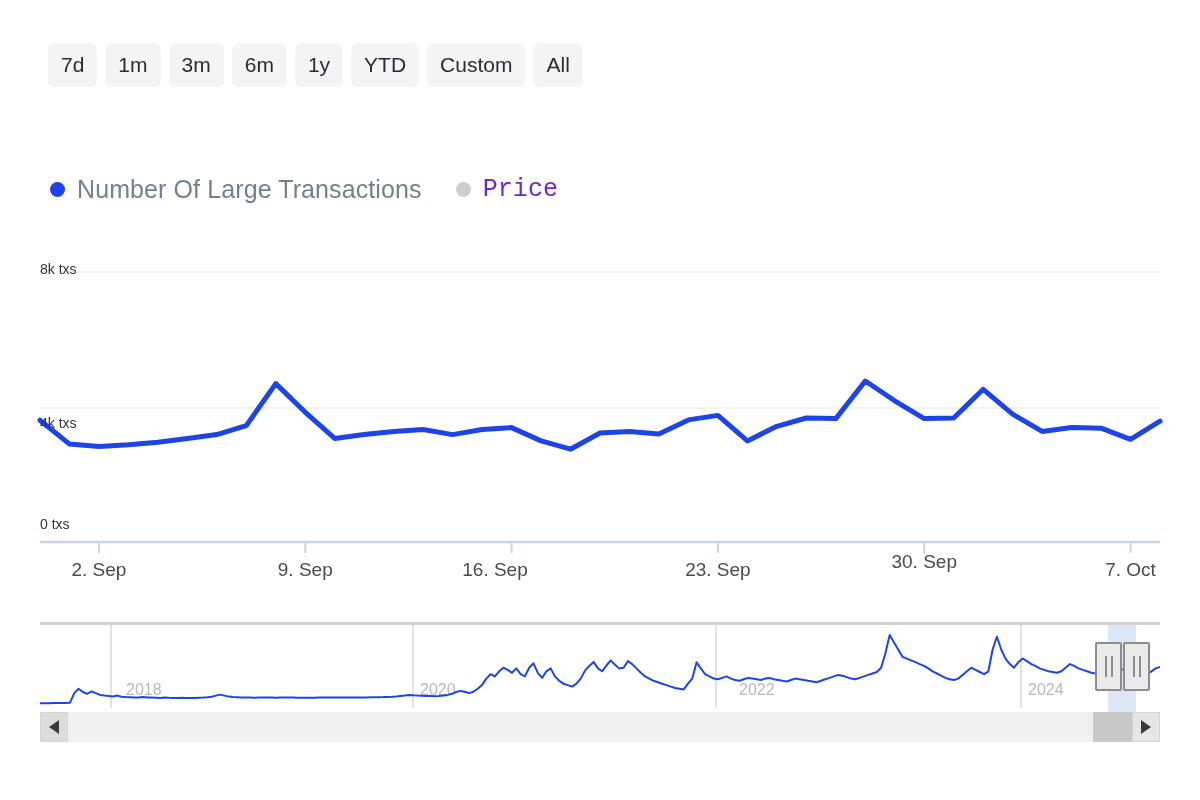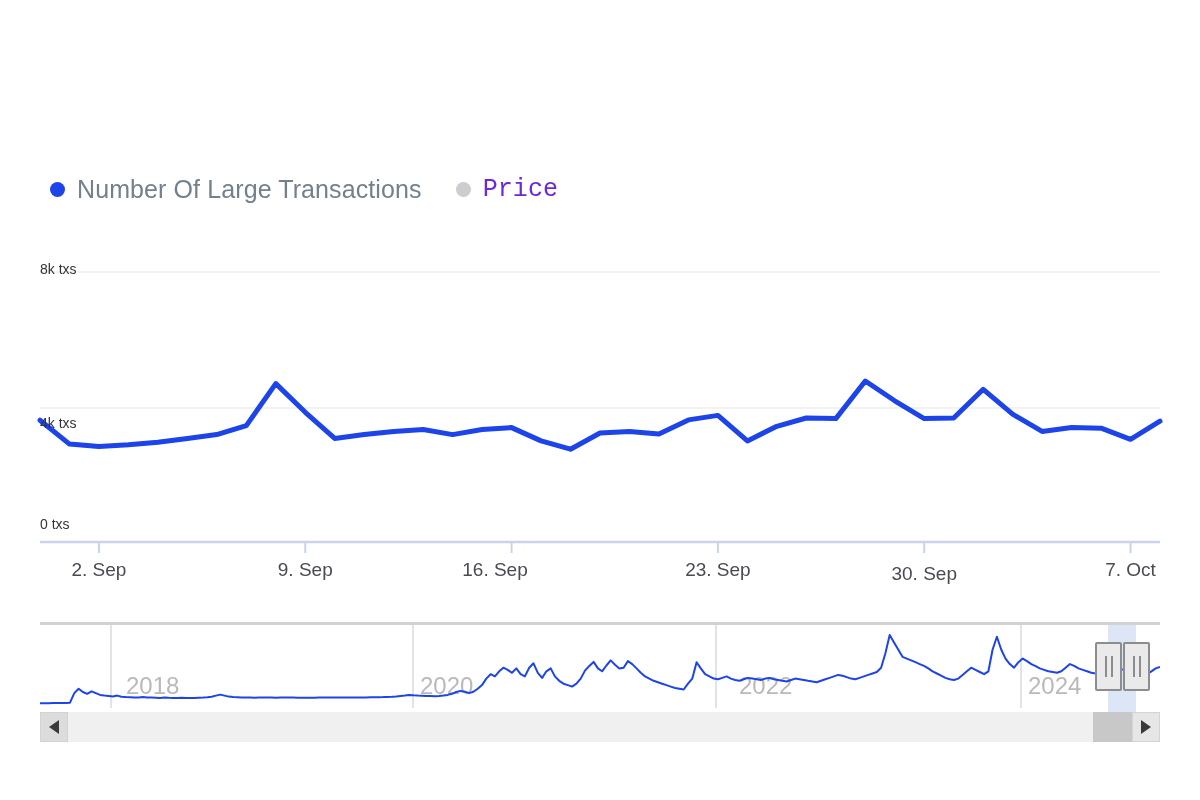--- a/index.html
+++ b/index.html
@@ -77,21 +77,21 @@
     font-family: "Liberation Sans", sans-serif;
   }
 
   
   .navigator { position: absolute; left: 40px; top: 620px; width: 1120px; height: 100px; }
   .nav-topline { position:absolute; left:0; top:2px; width:1120px; height:3px; background:#d2d2d2; }
   .nav-body { position: absolute; left: 0; top: 5px; width: 1120px; height: 83px; overflow: hidden; }
   .nav-sep { position: absolute; top: 0; width: 2px; height: 83px; background: #e3e3e3; }
   .nav-year {
     position: absolute; bottom: 10px;
-    font-size: 24px; color: #b9b9b9; line-height: 1;
+    font-size: 16px; color: #b9b9b9; line-height: 1;
     font-family: "Liberation Sans", sans-serif;
   }
   .nav-mask {
     position: absolute; top: 5px; height: 88px;
     background: rgba(120,160,225,0.26);
   }
   .nav-handle {
     position: absolute;
     width: 27px; height: 49px;
     background: #eaeaea;
@@ -119,20 +119,30 @@
   .sb-thumb {
     position: absolute; top: 0; height: 30px;
     background: #c8c8c8; cursor: pointer;
   }
 </style>
 </head>
 <body>
 
 <div id="root">
 
+  <div class="range-bar">
+    <button class="range-btn">7d</button>
+    <button class="range-btn">1m</button>
+    <button class="range-btn">3m</button>
+    <button class="range-btn">6m</button>
+    <button class="range-btn">1y</button>
+    <button class="range-btn">YTD</button>
+    <button class="range-btn">Custom</button>
+    <button class="range-btn">All</button>
+  </div>
 
   <div class="legend">
     <div class="legend-item">
       <span class="legend-dot active"></span>
       <span class="legend-label active">Number Of Large Transactions</span>
     </div>
     <div class="legend-item">
       <span class="legend-dot inactive"></span>
       <span class="legend-label inactive">Price</span>
     </div>
@@ -159,21 +169,21 @@
     <div id="ylabels">
         <div class="ylabel" style="top: 517px;">0 txs</div>
         <div class="ylabel" style="top: 416px; text-align: right;">4k txs</div>
         <div class="ylabel" style="top: 262px;">8k txs</div>
       </div>
     <div id="xlabels">
         <div class="xlabel" style="left: 98.9474px; top: 560px;">2. Sep</div>
         <div class="xlabel" style="left: 305.263px; top: 560px;">9. Sep</div>
         <div class="xlabel" style="left: 495px; top: 560px;">16. Sep</div>
         <div class="xlabel" style="left: 717.895px; top: 560px;">23. Sep</div>
-        <div class="xlabel" style="left: 924.211px; top: 564px;">30. Sep</div>
+        <div class="xlabel" style="left: 924.211px; top: 552px;">30. Sep</div>
         <div class="xlabel" style="left: 1130.53px; top: 560px;">7. Oct</div>
       </div>
   </div>
 
   <div class="navigator">
     <div class="nav-topline"></div>
     <div class="nav-body">
       <div id="nav-seps">
           <div class="nav-sep" style="left: 70px;"></div>
           <div class="nav-sep" style="left: 372px;"></div>

